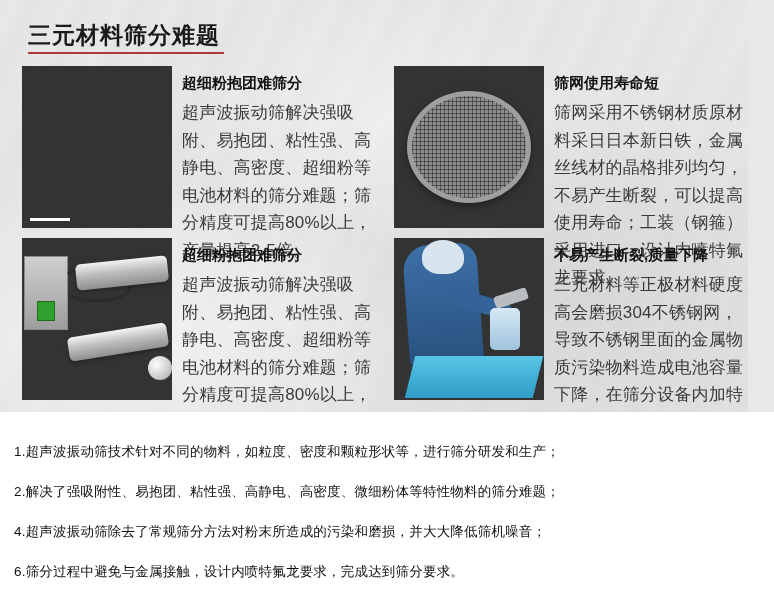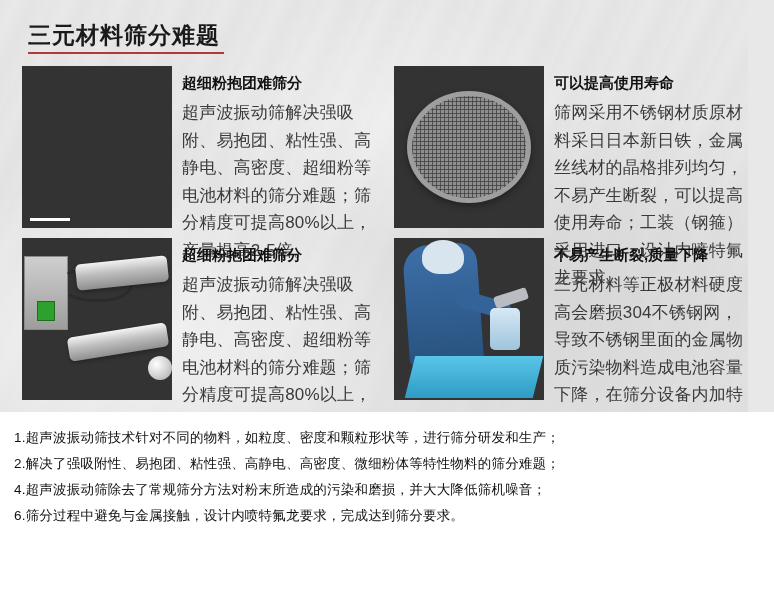--- a/index.html
+++ b/index.html
@@ -258,21 +258,21 @@
     font-size: 13.5px;
     color: #111;
     line-height: 1.45;
     margin-bottom: 5px;
     letter-spacing: 0.2px;
   }
   .text-block .line {
     font-size: 13.5px;
     color: #111;
     line-height: 1.48;
-    margin-top: 6px;
+    margin-top: 20px;
     letter-spacing: 0.2px;
   }
 </style>
 </head>
 <body>
 
 <div class="feature-section">
 
   <div class="page-title">三元材料筛分难题</div>
   <div class="title-underline"></div>
@@ -289,21 +289,21 @@
           <div class="heading">超细粉抱团难筛分</div>
           <div class="body">超声波振动筛解决强吸附、易抱团、粘性强、高静电、高密度、超细粉等电池材料的筛分难题；筛分精度可提高80%以上，产量提高2-5倍。</div>
         </div>
       </div>
 
       <div class="card">
         <div class="photo photo-mesh">
           <div class="mesh-disc"></div>
         </div>
         <div class="text">
-          <div class="heading">可以提高使用寿命</div>
+          <div class="heading">筛网使用寿命短</div>
           <div class="body">筛网采用不锈钢材质原材料采日日本新日铁，金属丝线材的晶格排列均匀，不易产生断裂，可以提高使用寿命；工装（钢箍）采用进口，设计内喷特氟龙要求。</div>
         </div>
       </div>
 
     </div>
 
     <div class="row">
 
       <div class="card">
         <div class="photo photo-equip">

